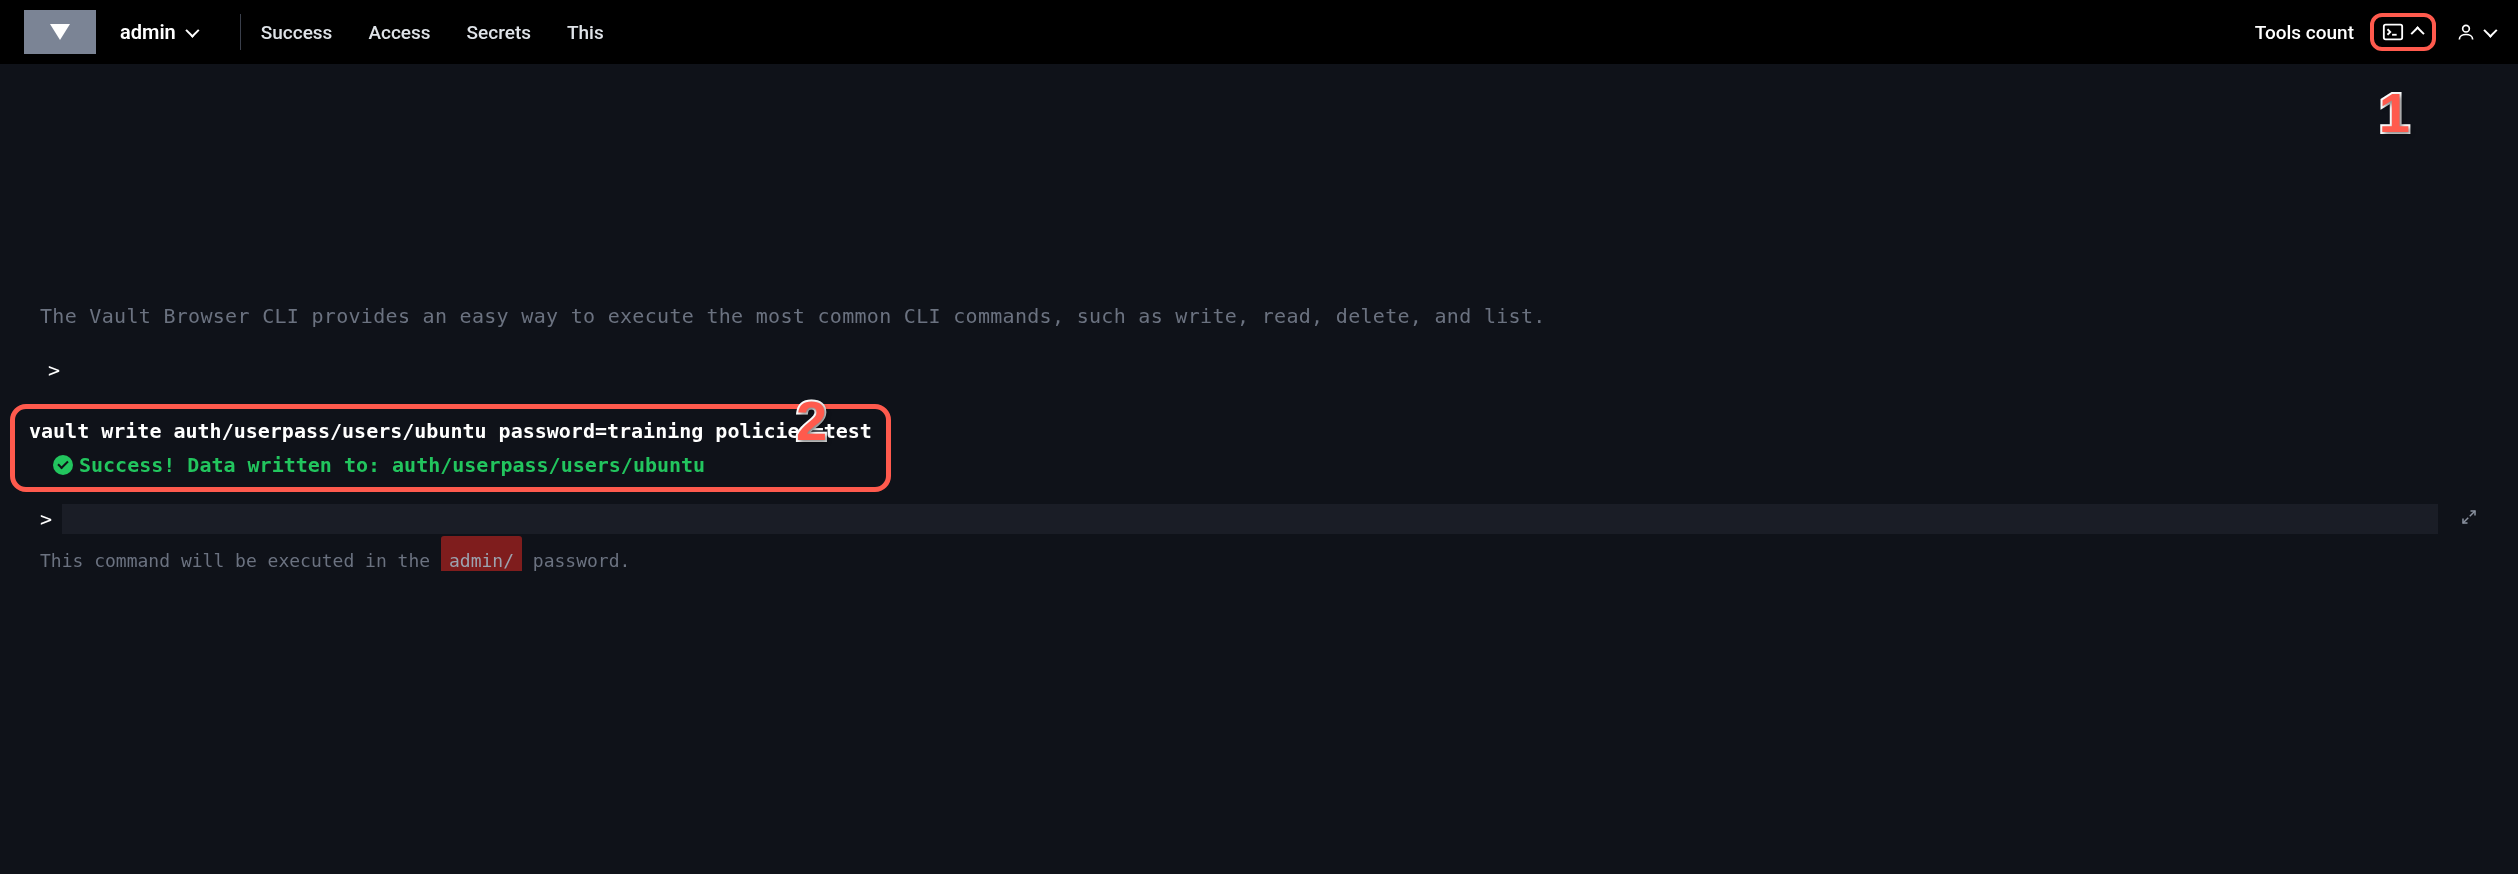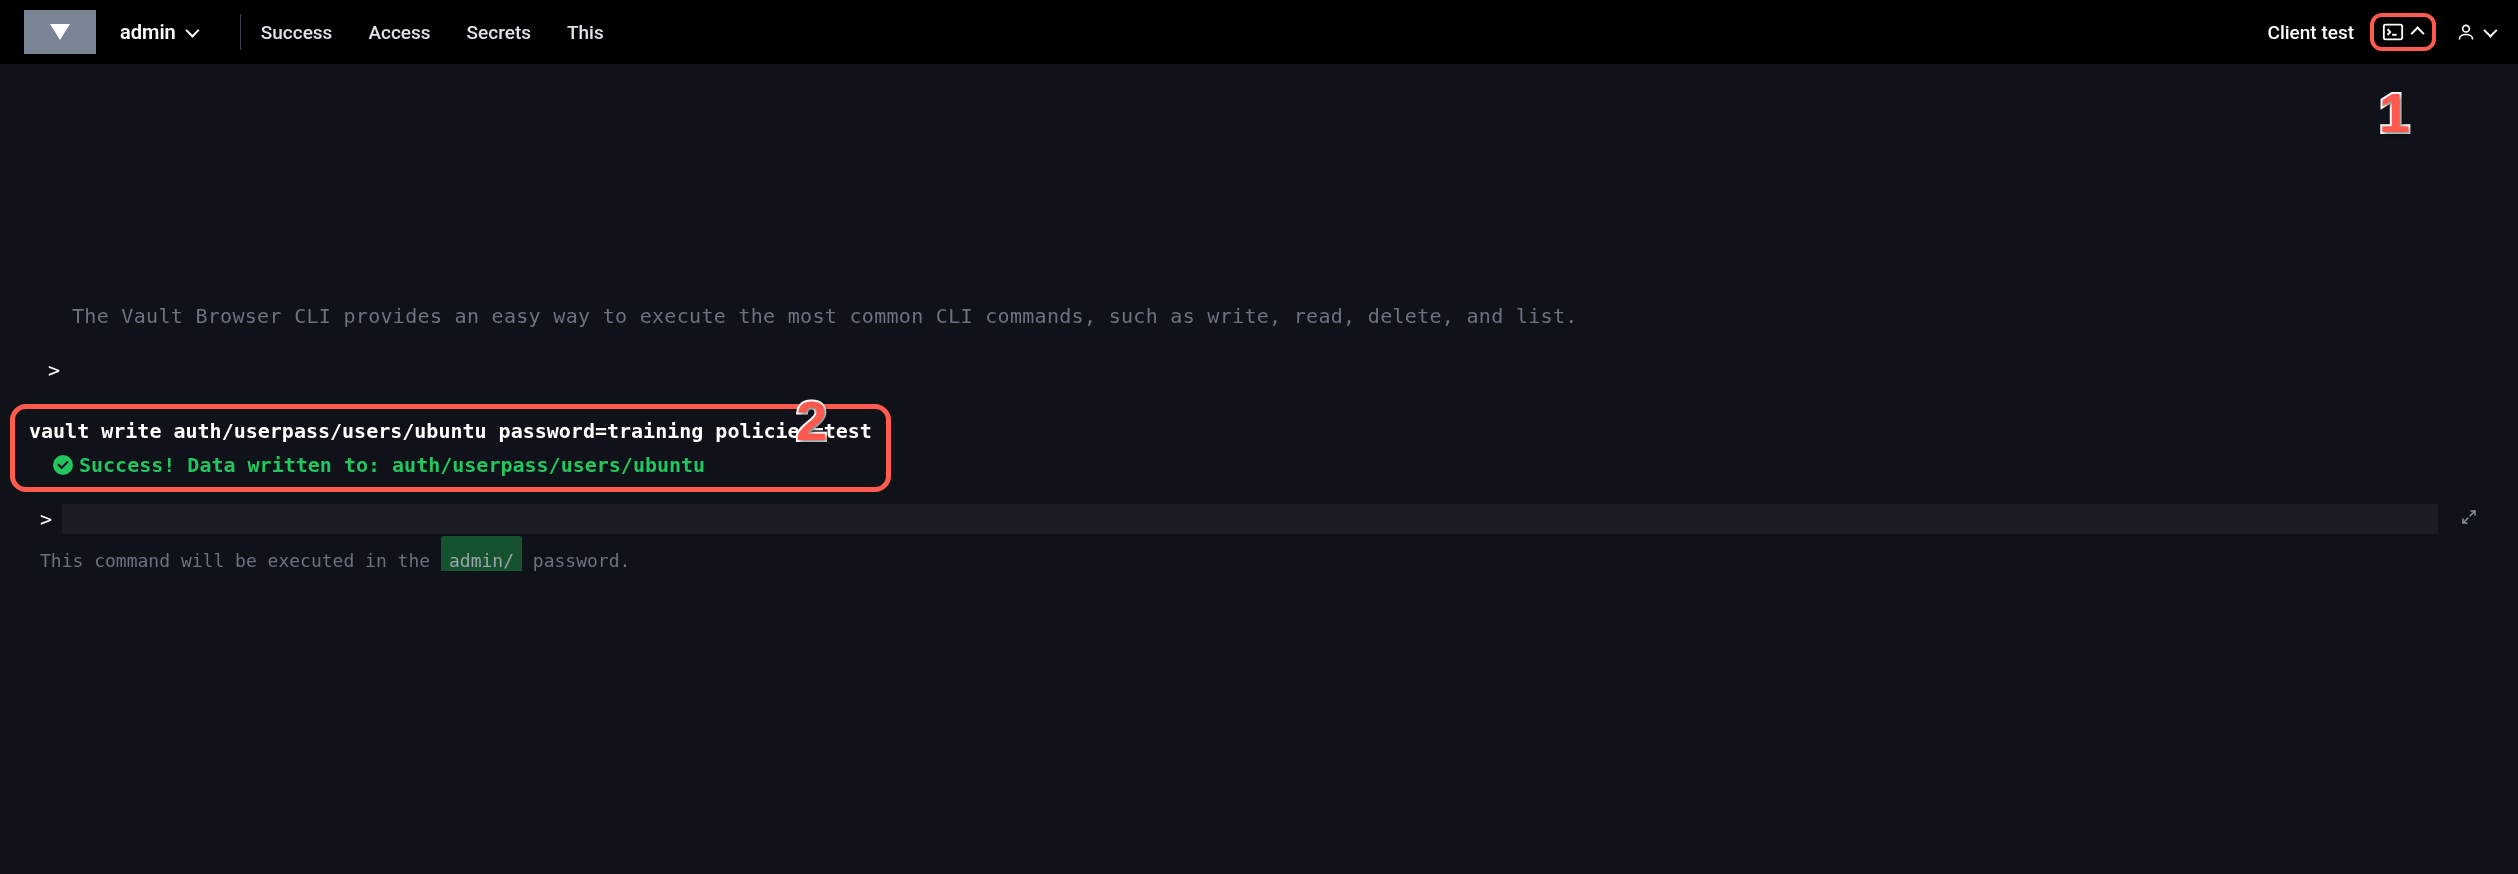--- a/index.html
+++ b/index.html
@@ -122,21 +122,20 @@
     .console-area {
       padding: 40px 40px 0 40px;
       font-family: ui-monospace, "SF Mono", Menlo, Consolas, monospace;
     }
     .cli-desc {
       color: #6b7280;
       font-size: 20px;
       margin-top: 200px;
       margin-bottom: 30px;
       letter-spacing: 0.3px;
-      margin-left: 32px;
     }
     .prompt-caret {
       color: #fff;
       font-size: 20px;
       margin-left: 8px;
     }
     .cmd-highlight-box {
       border: 5px solid #ff5a4d;
       border-radius: 16px;
       padding: 10px 14px;
@@ -204,21 +203,21 @@
       cursor: pointer;
       color: #8b92a0;
     }
     .hint-line {
       color: #6b7280;
       font-size: 18px;
       margin-top: 16px;
       font-family: ui-monospace, "SF Mono", Menlo, Consolas, monospace;
     }
     .ns-badge {
-      background: #14532d;
+      background: #7f1d1d;
       padding: 14px 8px;
       border-radius: 3px;
       color: #9ca3af;
       margin-top: 16px;
     }
   </style>
 </head>
 <body>
 
 <div class="navbar">
@@ -230,21 +229,21 @@
     <span class="chevron chevron-down"></span>
   </div>
   <div class="divider-v"></div>
   <div class="nav-links">
     <span class="nav-link">Success</span>
     <span class="nav-link">Access</span>
     <span class="nav-link">Secrets</span>
     <span class="nav-link">This</span>
   </div>
   <div class="nav-right">
-    <span class="client-count">Client test</span>
+    <span class="client-count">Tools count</span>
     <div class="console-toggle-highlight">
       <svg class="terminal-icon-svg" viewBox="0 0 24 24" fill="none" stroke="#fff" stroke-width="2">
         <rect x="2" y="4" width="20" height="16" rx="2"></rect>
         <path d="M6 9l3 3-3 3"></path>
         <line x1="11" y1="15" x2="16" y2="15"></line>
       </svg>
       <span class="chevron chevron-up"></span>
     </div>
     <div class="user-icon">
       <svg class="person-icon-svg" viewBox="0 0 24 24" fill="none" stroke="#fff" stroke-width="2">

